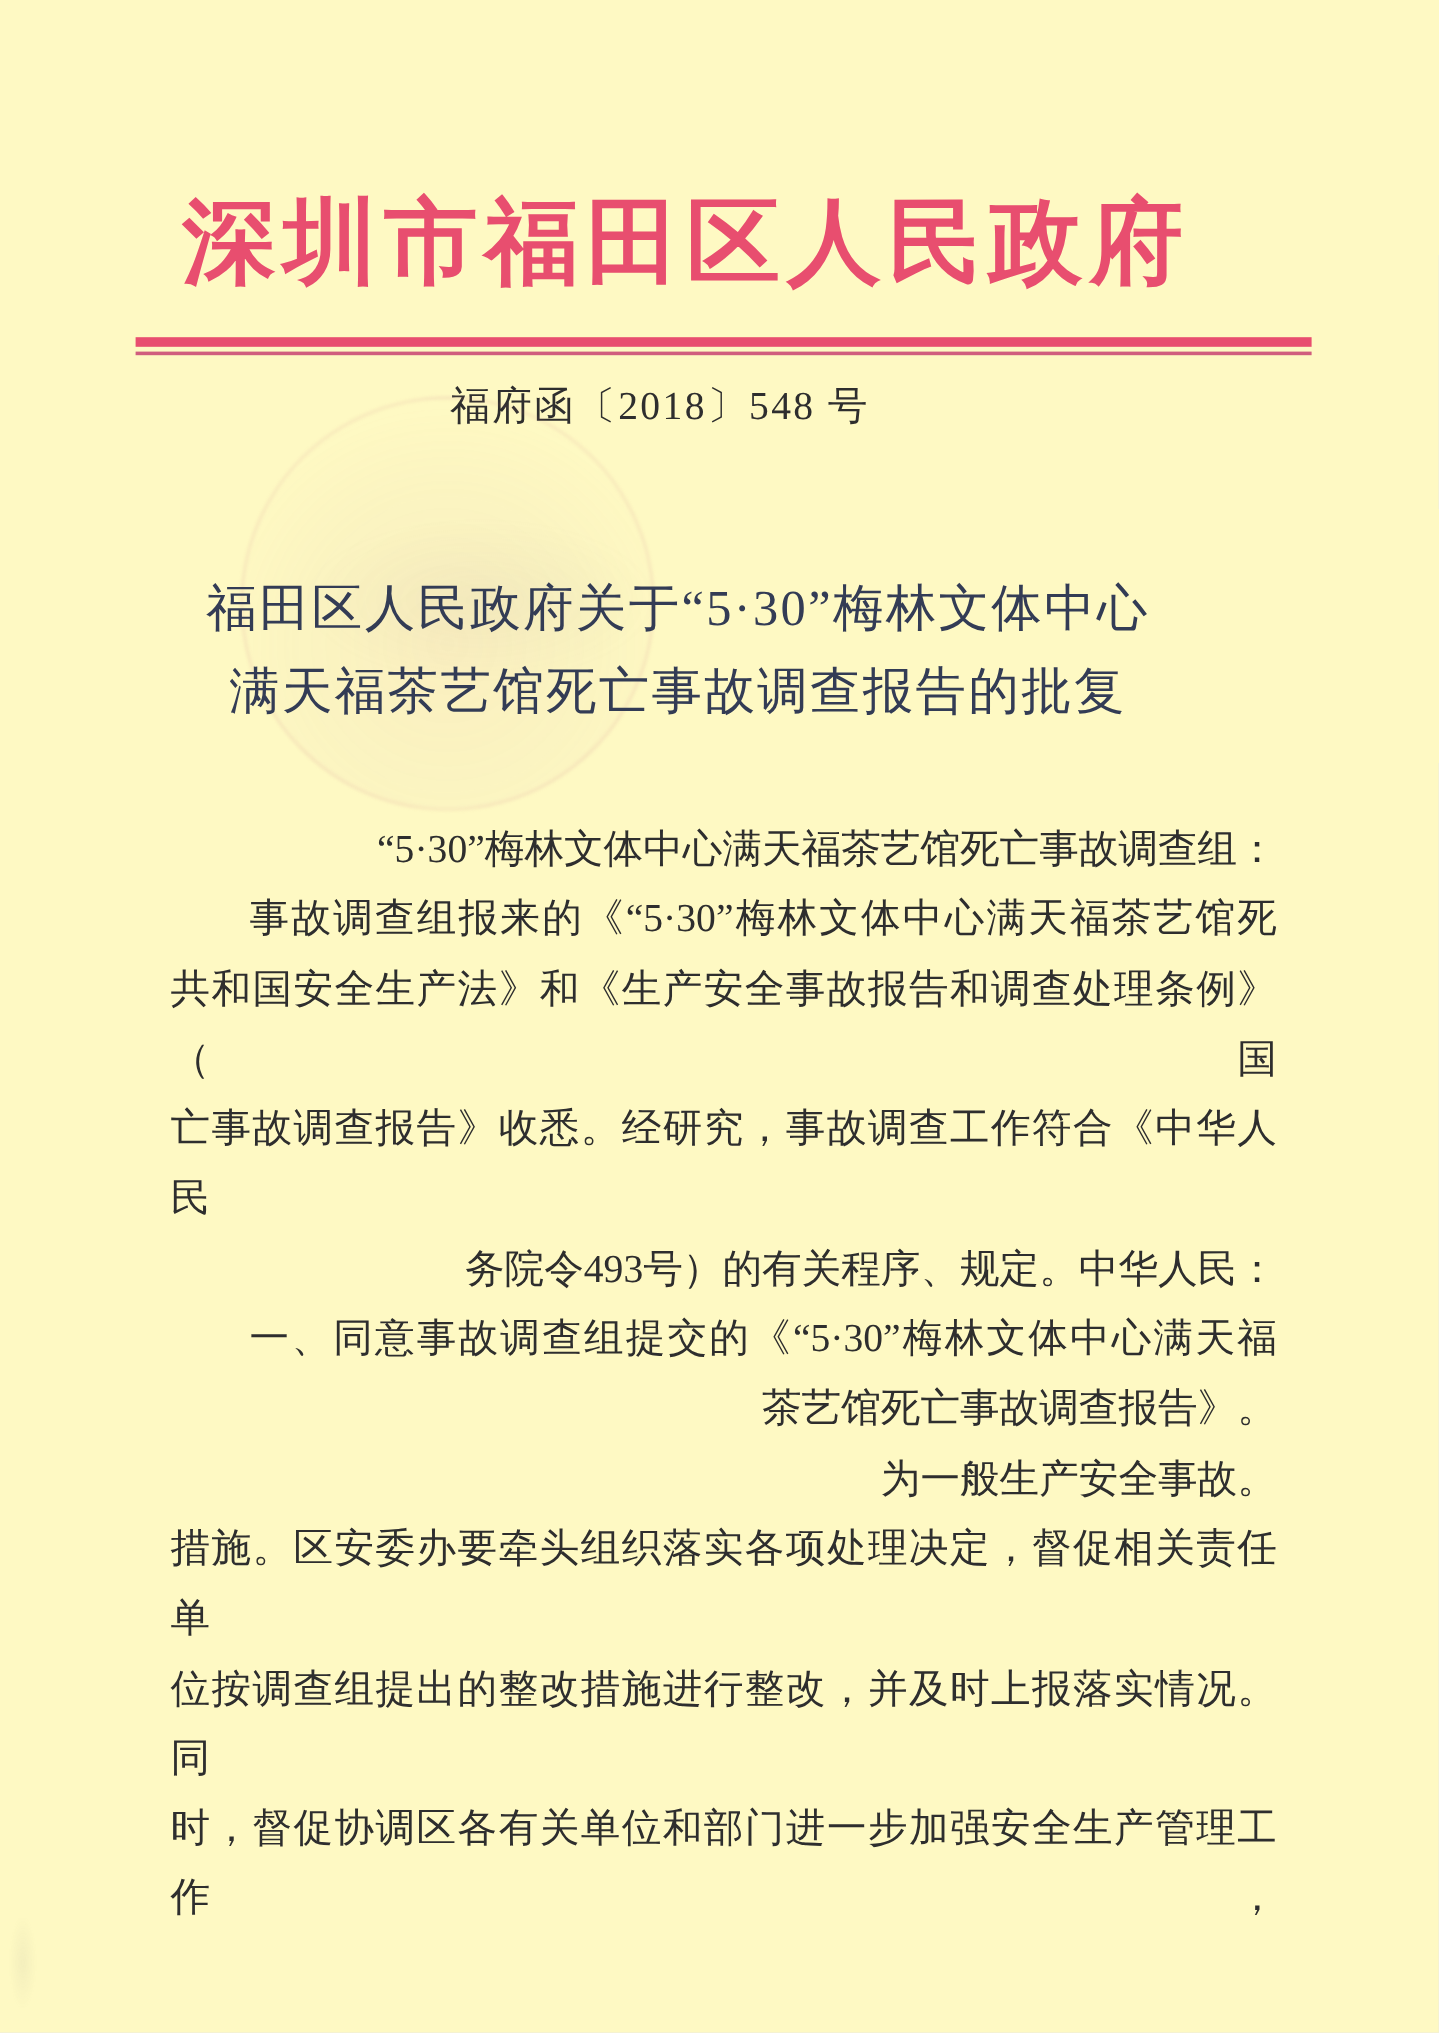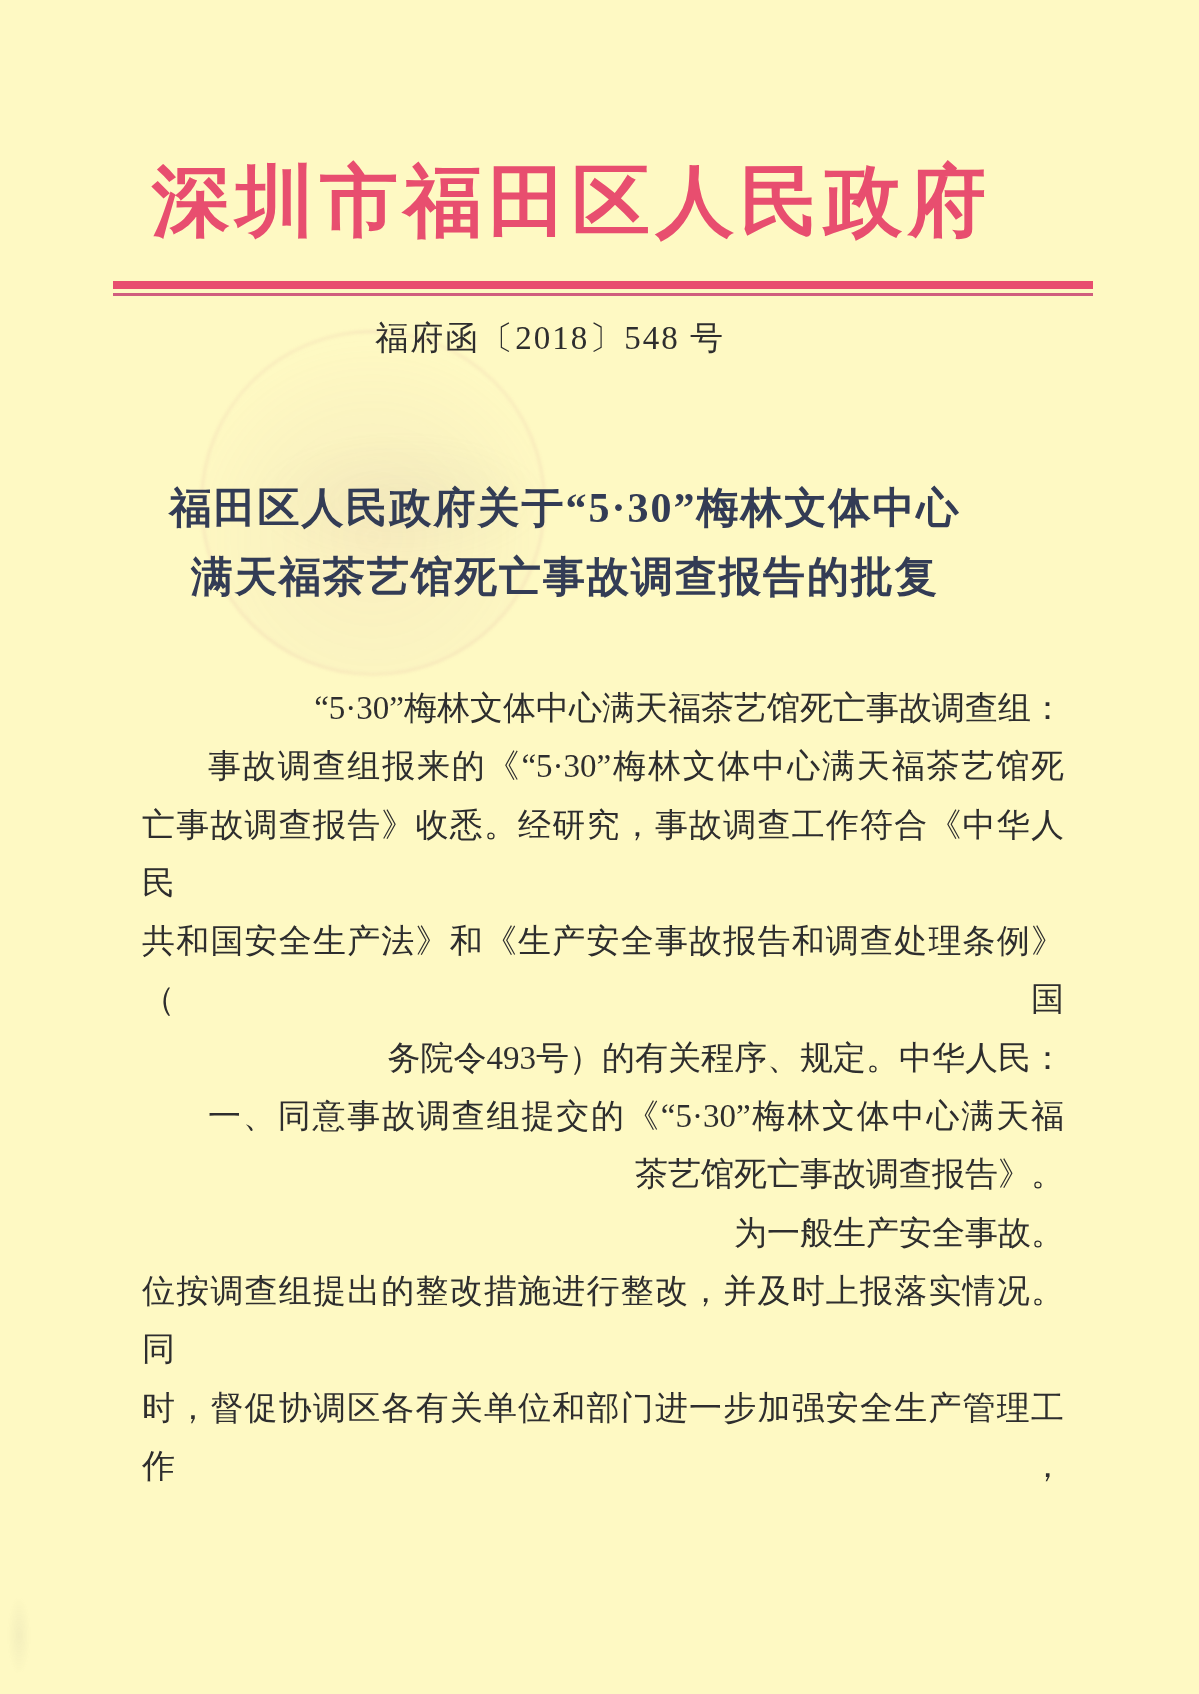--- a/index.html
+++ b/index.html
@@ -82,21 +82,21 @@
   }
 
   
   .doc-title {
     position: absolute;
     top: 474px;
     left: 105px;
     width: 920px;
     text-align: center;
     font-size: 42px;
-    font-weight: bold;
+    font-weight: normal;
     letter-spacing: 2px;
     line-height: 69px;
     color: var(--title-ink, #333c55);
   }
 
   
   .body-text {
     position: absolute;
     top: 679px;
     left: 142px;
@@ -128,23 +128,24 @@
   <div class="edge-smudge"></div>
 
   <div class="doc-title">
     <div>福田区人民政府关于“5·30”梅林文体中心</div>
     <div>满天福茶艺馆死亡事故调查报告的批复</div>
   </div>
 
   <div class="body-text" id="body-lines">
       <div class="line">“5·30”梅林文体中心满天福茶艺馆死亡事故调查组：</div>
       <div class="line indent full">事故调查组报来的《“5·30”梅林文体中心满天福茶艺馆死</div>
+      <div class="line full">共和国安全生产法》和《生产安全事故报告和调查处理条例》（国</div>
       <div class="line full">亡事故调查报告》收悉。经研究，事故调查工作符合《中华人民</div>
-      <div class="line full">共和国安全生产法》和《生产安全事故报告和调查处理条例》（国</div>
       <div class="line">务院令493号）的有关程序、规定。中华人民：</div>
       <div class="line indent full">一、同意事故调查组提交的《“5·30”梅林文体中心满天福</div>
       <div class="line">茶艺馆死亡事故调查报告》。</div>
       <div class="line">为一般生产安全事故。</div>
+      <div class="line full">措施。区安委办要牵头组织落实各项处理决定，督促相关责任单</div>
       <div class="line full">位按调查组提出的整改措施进行整改，并及时上报落实情况。同</div>
       <div class="line full">时，督促协调区各有关单位和部门进一步加强安全生产管理工作，</div>
     </div>
 
 </div>
 
 </body></html>

